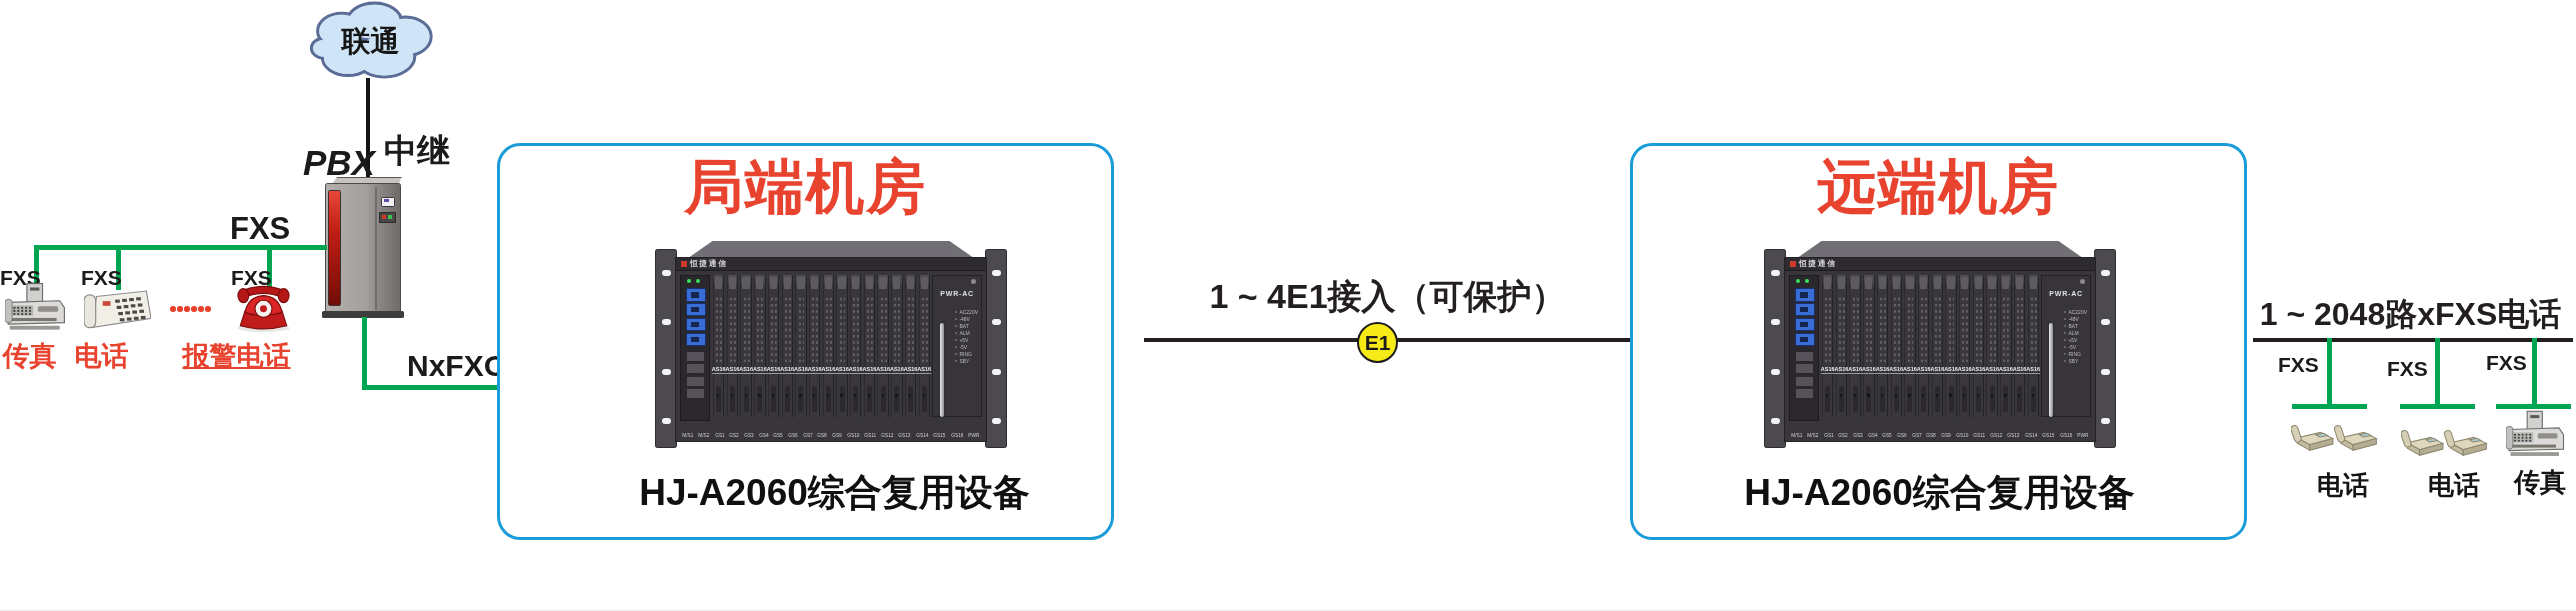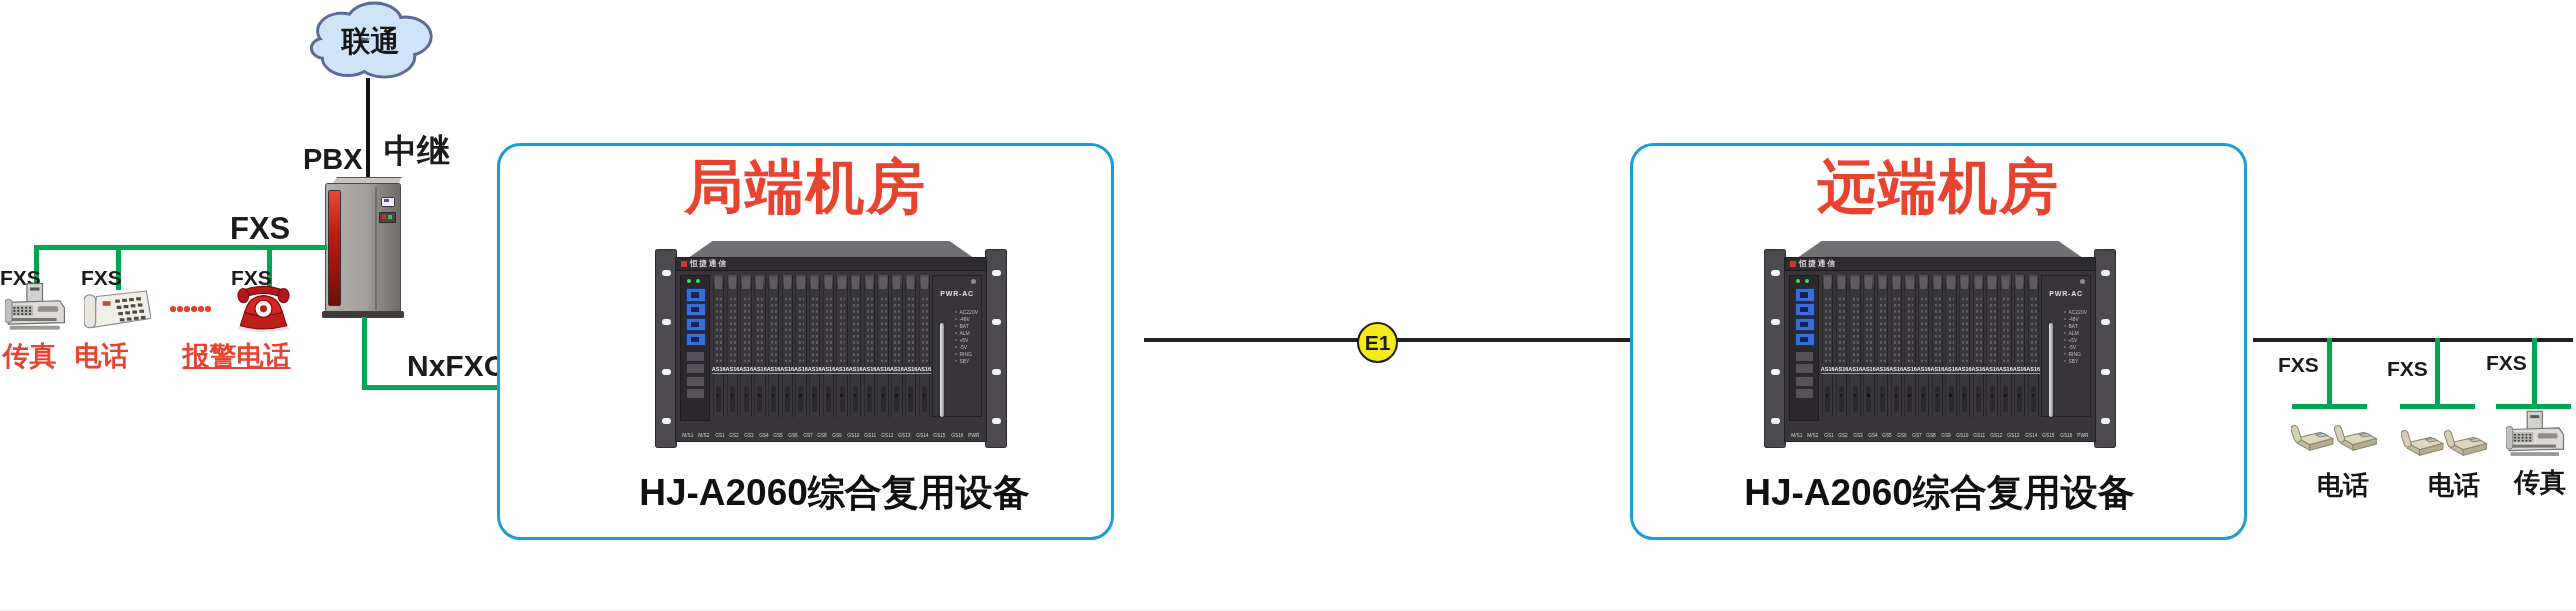--- a/index.html
+++ b/index.html
@@ -115,21 +115,21 @@
       <ellipse cx="128" cy="47" rx="31" ry="23"></ellipse>
       <ellipse cx="101" cy="72" rx="37" ry="25"></ellipse>
       <ellipse cx="54" cy="74" rx="31" ry="21"></ellipse>
       <ellipse cx="24" cy="62" rx="15" ry="11"></ellipse>
     </g>
   </svg>
   <div class="lbl ctr cloud-label">联通</div>
 
   <div class="kline" style="left:366px;top:78px;width:3.9px;height:101px;background:#141414;"></div>
   <div class="lbl" style="left:384px;top:129px;font-size:33px;">中继</div>
-  <div class="lbl" style="left:303px;top:143px;font-size:29px;">PBX</div>
+  <div class="lbl" style="left:303px;top:143px;font-size:35px;font-style:italic;">PBX</div>
 
   <div class="abs tower">
     <div class="t-top"></div>
     <div class="t-body">
       <div class="t-red"></div>
       <div class="t-seam"></div>
       <div class="t-chip1"></div>
       <div class="t-chip2"></div>
     </div>
     <div class="t-base"></div>
@@ -360,23 +360,24 @@
           <span>GS14</span>
           <span>GS15</span>
           <span>GS16</span>
           <span>PWR</span>
         </div>
     </div>
   </div>
   <div class="lbl zone-caption" style="left:525px;">HJ-A2060综合复用设备</div>
 
   <div class="kline" style="left:1144px;top:338px;width:487px;height:3.9px;"></div>
+  <div class="lbl ctr e1-label">1 ~ 4E1接入（可保护）</div>
   <div class="abs e1-badge">E1</div>
 
-  <div class="zone" style="left:1630px;">
+  <div class="zone" style="left:1630px;border-radius:22px;">
     <div class="zone-title">远端机房</div>
   </div>
   <div class="abs rack" style="left:1764px;top:241px;">
     <div class="r-top"></div>
     <div class="r-flange lf">
       <div class="r-hole" style="top:20px;"></div>
         <div class="r-hole" style="top:69px;"></div>
       <div class="r-hole" style="top:119px;"></div>
         <div class="r-hole" style="top:168px;"></div>
     </div>
@@ -503,20 +504,21 @@
           <span>GS14</span>
           <span>GS15</span>
           <span>GS16</span>
           <span>PWR</span>
         </div>
     </div>
   </div>
   <div class="lbl zone-caption" style="left:1630px;">HJ-A2060综合复用设备</div>
 
   <div class="kline" style="left:2253px;top:338px;width:320px;height:3.9px;"></div>
+  <div class="lbl ctr r-label">1 ~ 2048路xFXS电话</div>
 
   <div class="gline" style="left:2327px;top:338px;width:4.7px;height:69px;"></div>
   <div class="gline" style="left:2435px;top:338px;width:4.7px;height:69px;"></div>
   <div class="gline" style="left:2532px;top:338px;width:4.7px;height:69px;"></div>
   <div class="gline" style="left:2292px;top:404px;width:75px;height:4.7px;"></div>
   <div class="gline" style="left:2400px;top:404px;width:75px;height:4.7px;"></div>
   <div class="gline" style="left:2496px;top:404px;width:75px;height:4.7px;"></div>
 
   <div class="lbl fxs-sm" style="left:2278px;top:353px;">FXS</div>
   <div class="lbl fxs-sm" style="left:2387px;top:357px;">FXS</div>

